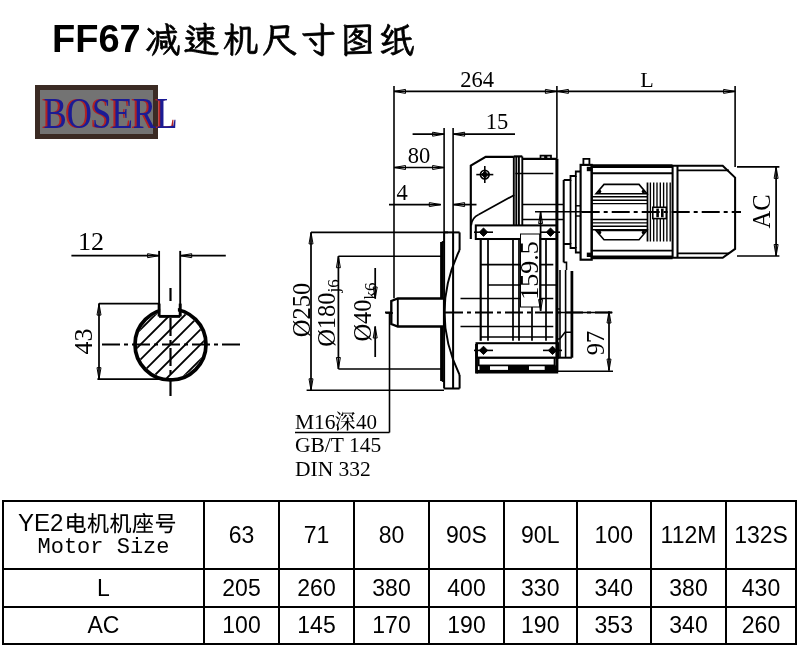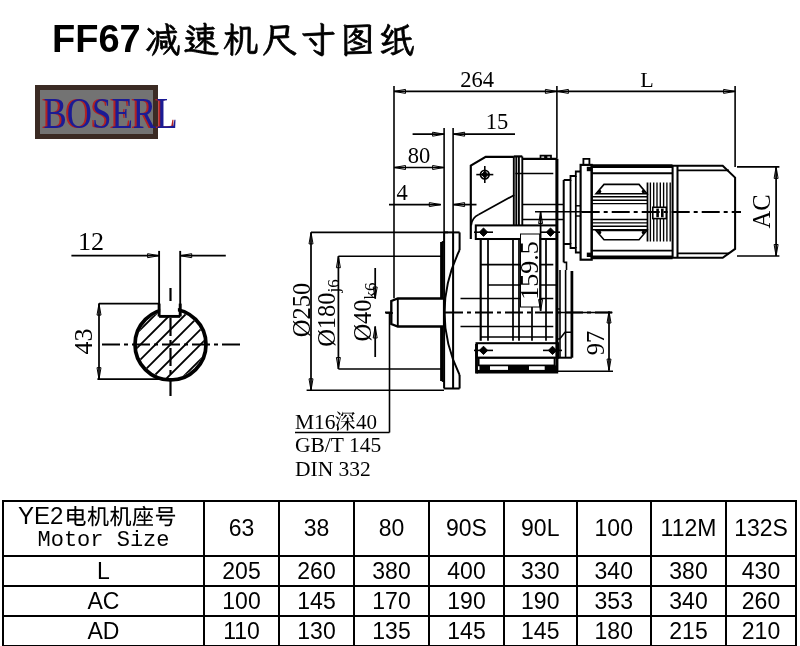--- a/index.html
+++ b/index.html
@@ -259,21 +259,21 @@
  <td style="width:201px">
    <div style="line-height:24px"><svg width="172" height="24" style="vertical-align:middle">
                 <text x="0" y="19" font-size="24" font-family="Liberation Sans,sans-serif" fill="#000">YE2</text>
                 <g transform="translate(46.5,19.5)" fill="#000">
                   <path d="M3.6 -10.6H18.2V-8.9H3.6ZM9.9 -18.5H11.8V-1.9Q11.8 -1.3 11.9 -0.9Q12.0 -0.6 12.3 -0.5Q12.6 -0.4 13.3 -0.4Q13.5 -0.4 13.9 -0.4Q14.4 -0.4 15.0 -0.4Q15.5 -0.4 16.1 -0.4Q16.7 -0.4 17.1 -0.4Q17.6 -0.4 17.8 -0.4Q18.4 -0.4 18.8 -0.7Q19.1 -1.0 19.2 -1.7Q19.3 -2.5 19.4 -3.9Q19.8 -3.7 20.3 -3.4Q20.8 -3.2 21.2 -3.1Q21.1 -1.4 20.8 -0.4Q20.4 0.6 19.8 1.0Q19.1 1.4 17.9 1.4Q17.8 1.4 17.3 1.4Q16.8 1.4 16.2 1.4Q15.5 1.4 14.9 1.4Q14.3 1.4 13.8 1.4Q13.3 1.4 13.2 1.4Q11.9 1.4 11.2 1.1Q10.5 0.8 10.2 0.1Q9.9 -0.6 9.9 -2.0ZM3.8 -15.3H19.1V-4.1H3.8V-5.9H17.2V-13.6H3.8ZM2.7 -15.3H4.6V-2.8H2.7Z M34.5 -17.3H39.9V-15.6H34.5ZM33.4 -17.3H35.1V-10.2Q35.1 -8.8 35.0 -7.2Q34.9 -5.6 34.5 -4.0Q34.2 -2.4 33.4 -0.9Q32.7 0.6 31.5 1.8Q31.4 1.6 31.1 1.4Q30.9 1.2 30.6 1.0Q30.4 0.7 30.2 0.6Q31.3 -0.5 31.9 -1.9Q32.6 -3.2 32.9 -4.6Q33.2 -6.1 33.3 -7.5Q33.4 -8.9 33.4 -10.2ZM39.1 -17.3H40.9V-1.4Q40.9 -0.9 40.9 -0.6Q40.9 -0.3 41.0 -0.2Q41.2 -0.1 41.4 -0.1Q41.5 -0.1 41.7 -0.1Q41.8 -0.1 42.0 -0.1Q42.3 -0.1 42.4 -0.2Q42.5 -0.3 42.6 -0.5Q42.6 -0.7 42.6 -1.1Q42.7 -1.4 42.7 -2.3Q42.7 -3.1 42.7 -4.2Q43.0 -3.9 43.4 -3.7Q43.7 -3.5 44.1 -3.4Q44.1 -2.8 44.0 -2.1Q44.0 -1.4 44.0 -0.9Q43.9 -0.3 43.9 0.0Q43.7 0.9 43.3 1.2Q43.0 1.4 42.7 1.5Q42.4 1.6 42.0 1.6Q41.8 1.6 41.5 1.6Q41.1 1.6 40.9 1.6Q40.6 1.6 40.2 1.5Q39.9 1.4 39.6 1.1Q39.4 0.9 39.3 0.7Q39.2 0.4 39.2 -0.1Q39.1 -0.6 39.1 -1.5ZM23.6 -13.8H32.1V-12.1H23.6ZM27.2 -18.5H28.9V1.8H27.2ZM27.1 -12.7 28.3 -12.4Q28.0 -11.0 27.5 -9.6Q27.1 -8.2 26.5 -6.8Q25.9 -5.4 25.3 -4.3Q24.7 -3.1 24.0 -2.3Q23.9 -2.6 23.6 -3.1Q23.3 -3.6 23.1 -3.9Q23.7 -4.6 24.3 -5.7Q24.9 -6.7 25.5 -7.9Q26.0 -9.1 26.4 -10.3Q26.9 -11.6 27.1 -12.7ZM28.8 -10.4Q29.0 -10.2 29.5 -9.6Q30.0 -9.1 30.6 -8.5Q31.1 -7.8 31.6 -7.3Q32.1 -6.8 32.3 -6.5L31.2 -5.1Q31.0 -5.5 30.5 -6.1Q30.1 -6.7 29.6 -7.4Q29.1 -8.0 28.7 -8.6Q28.2 -9.2 27.9 -9.5Z M57.0 -17.3H62.4V-15.6H57.0ZM55.9 -17.3H57.6V-10.2Q57.6 -8.8 57.5 -7.2Q57.4 -5.6 57.0 -4.0Q56.7 -2.4 55.9 -0.9Q55.2 0.6 54.0 1.8Q53.9 1.6 53.6 1.4Q53.4 1.2 53.1 1.0Q52.9 0.7 52.7 0.6Q53.8 -0.5 54.4 -1.9Q55.1 -3.2 55.4 -4.6Q55.7 -6.1 55.8 -7.5Q55.9 -8.9 55.9 -10.2ZM61.6 -17.3H63.4V-1.4Q63.4 -0.9 63.4 -0.6Q63.4 -0.3 63.5 -0.2Q63.7 -0.1 63.9 -0.1Q64.0 -0.1 64.2 -0.1Q64.3 -0.1 64.5 -0.1Q64.8 -0.1 64.9 -0.2Q65.0 -0.3 65.1 -0.5Q65.1 -0.7 65.1 -1.1Q65.2 -1.4 65.2 -2.3Q65.2 -3.1 65.2 -4.2Q65.5 -3.9 65.9 -3.7Q66.2 -3.5 66.6 -3.4Q66.6 -2.8 66.5 -2.1Q66.5 -1.4 66.5 -0.9Q66.4 -0.3 66.4 0.0Q66.2 0.9 65.8 1.2Q65.5 1.4 65.2 1.5Q64.9 1.6 64.5 1.6Q64.3 1.6 64.0 1.6Q63.6 1.6 63.4 1.6Q63.1 1.6 62.7 1.5Q62.4 1.4 62.1 1.1Q61.9 0.9 61.8 0.7Q61.7 0.4 61.7 -0.1Q61.6 -0.6 61.6 -1.5ZM46.1 -13.8H54.6V-12.1H46.1ZM49.7 -18.5H51.4V1.8H49.7ZM49.6 -12.7 50.8 -12.4Q50.5 -11.0 50.0 -9.6Q49.6 -8.2 49.0 -6.8Q48.4 -5.4 47.8 -4.3Q47.2 -3.1 46.5 -2.3Q46.4 -2.6 46.1 -3.1Q45.8 -3.6 45.6 -3.9Q46.2 -4.6 46.8 -5.7Q47.4 -6.7 48.0 -7.9Q48.5 -9.1 48.9 -10.3Q49.4 -11.6 49.6 -12.7ZM51.3 -10.4Q51.5 -10.2 52.0 -9.6Q52.5 -9.1 53.1 -8.5Q53.6 -7.8 54.1 -7.3Q54.6 -6.8 54.8 -6.5L53.7 -5.1Q53.5 -5.5 53.0 -6.1Q52.6 -6.7 52.1 -7.4Q51.6 -8.0 51.2 -8.6Q50.7 -9.2 50.4 -9.5Z M79.2 -13.7H80.9V0.4H79.2ZM73.2 -5.0H87.2V-3.5H73.2ZM71.7 -0.3H88.5V1.2H71.7ZM75.2 -13.3 76.8 -13.1Q76.4 -10.8 75.5 -9.0Q74.6 -7.2 73.2 -6.0Q73.1 -6.1 72.9 -6.3Q72.6 -6.5 72.4 -6.7Q72.1 -6.9 71.9 -7.0Q73.3 -8.0 74.1 -9.7Q74.9 -11.3 75.2 -13.3ZM74.7 -9.8 75.7 -10.8Q76.3 -10.4 76.9 -9.8Q77.5 -9.2 78.0 -8.7Q78.6 -8.1 78.9 -7.7L77.9 -6.5Q77.5 -7.0 77.0 -7.5Q76.5 -8.1 75.9 -8.7Q75.3 -9.3 74.7 -9.8ZM84.1 -13.3 85.7 -13.1Q85.3 -10.8 84.4 -9.1Q83.5 -7.4 82.1 -6.2Q82.0 -6.4 81.8 -6.6Q81.5 -6.8 81.3 -7.0Q81.0 -7.2 80.8 -7.3Q82.2 -8.3 83.0 -9.8Q83.8 -11.4 84.1 -13.3ZM83.4 -9.9 84.4 -10.9Q85.1 -10.3 85.9 -9.6Q86.6 -9.0 87.3 -8.3Q88.0 -7.7 88.5 -7.2L87.4 -6.1Q87.0 -6.6 86.3 -7.2Q85.6 -7.9 84.9 -8.6Q84.1 -9.3 83.4 -9.9ZM70.9 -16.2H88.4V-14.6H70.9ZM69.9 -16.2H71.7V-10.1Q71.7 -8.8 71.6 -7.3Q71.5 -5.8 71.3 -4.2Q71.1 -2.6 70.7 -1.1Q70.3 0.4 69.6 1.7Q69.4 1.5 69.1 1.4Q68.9 1.2 68.6 1.0Q68.3 0.8 68.1 0.7Q68.7 -0.5 69.1 -1.9Q69.5 -3.2 69.7 -4.7Q69.8 -6.1 69.9 -7.5Q69.9 -8.9 69.9 -10.1ZM78.0 -18.1 79.7 -18.7Q80.2 -18.0 80.7 -17.1Q81.2 -16.3 81.4 -15.6L79.6 -15.0Q79.4 -15.6 79.0 -16.5Q78.5 -17.4 78.0 -18.1Z M95.8 -16.0V-13.2H106.1V-16.0ZM94.0 -17.6H108.0V-11.6H94.0ZM91.4 -9.7H110.6V-8.1H91.4ZM95.5 -5.7H106.6V-4.1H95.5ZM106.1 -5.7H108.0Q108.0 -5.7 108.0 -5.6Q108.0 -5.4 107.9 -5.2Q107.9 -5.1 107.9 -4.9Q107.7 -3.1 107.4 -1.9Q107.1 -0.7 106.8 0.0Q106.4 0.7 106.0 1.1Q105.6 1.4 105.2 1.6Q104.7 1.7 104.1 1.7Q103.5 1.7 102.5 1.7Q101.5 1.7 100.3 1.7Q100.3 1.3 100.1 0.8Q100.0 0.3 99.7 -0.0Q100.9 0.1 101.9 0.1Q103.0 0.1 103.5 0.1Q103.9 0.1 104.1 0.1Q104.3 0.1 104.5 -0.1Q104.8 -0.3 105.1 -0.9Q105.4 -1.6 105.6 -2.7Q105.9 -3.8 106.1 -5.5ZM96.1 -9.0 98.0 -8.8Q97.8 -8.0 97.5 -7.1Q97.2 -6.3 97.0 -5.5Q96.7 -4.7 96.4 -4.1H94.4Q94.7 -4.8 95.0 -5.6Q95.3 -6.5 95.6 -7.3Q95.9 -8.2 96.1 -9.0Z"></path>
                 </g>
               </svg></div>
    <div style="font-family:Liberation Mono, monospace;font-size:22px;line-height:24px">Motor Size</div>
  </td>
  <td style="width:75px">63</td>
-          <td style="width:75px">38</td>
+          <td style="width:75px">71</td>
           <td style="width:75px">80</td>
           <td style="width:75px">90S</td>
           <td style="width:72.5px">90L</td>
           <td style="width:74.5px">100</td>
           <td style="width:75px">112M</td>
           <td>132S</td>
 </tr>
 <tr style="height:30px">
           <td>L</td>
           <td>205</td>
@@ -289,25 +289,14 @@
           <td>AC</td>
           <td>100</td>
           <td>145</td>
           <td>170</td>
           <td>190</td>
           <td>190</td>
           <td>353</td>
           <td>340</td>
           <td>260</td>
         </tr>
-<tr style="height:30px">
-          <td>AD</td>
-          <td>110</td>
-          <td>130</td>
-          <td>135</td>
-          <td>145</td>
-          <td>145</td>
-          <td>180</td>
-          <td>215</td>
-          <td>210</td>
-        </tr>
 </tbody>
     </table>
 </div>
 </body></html>

